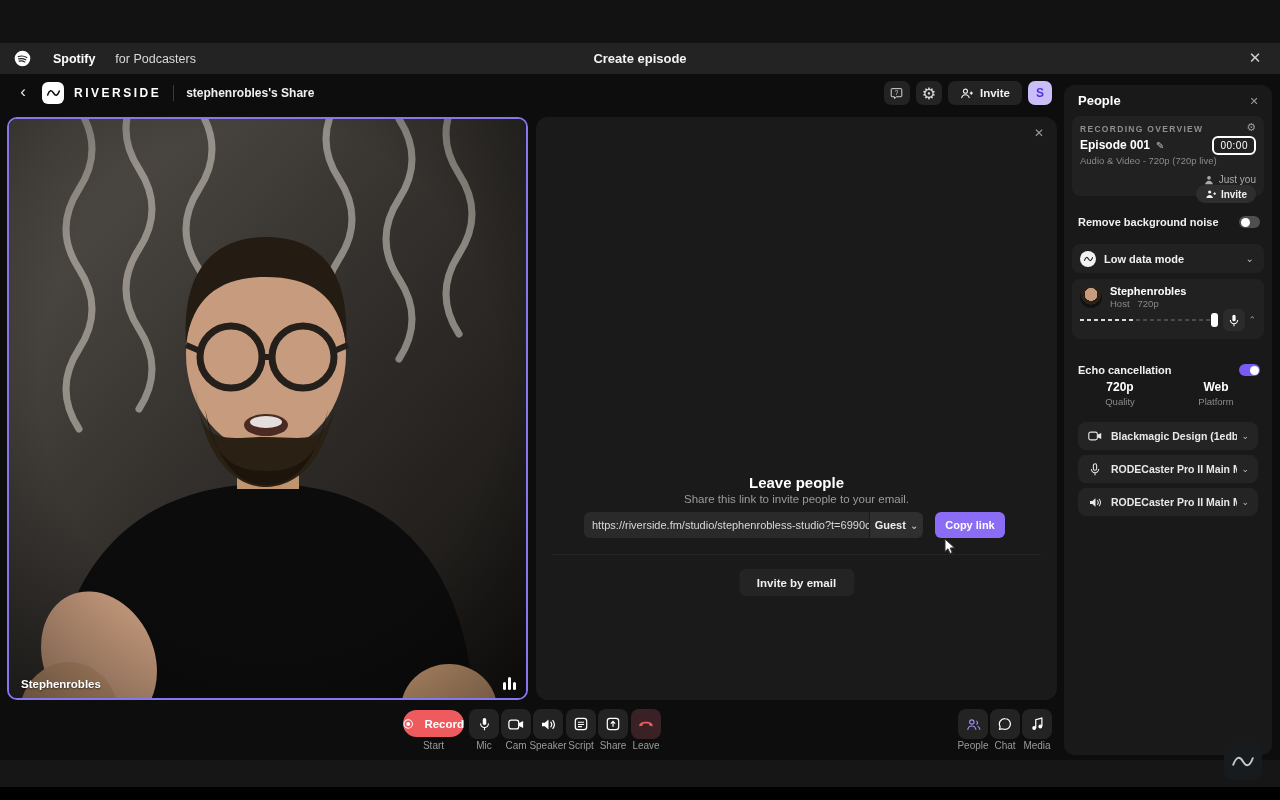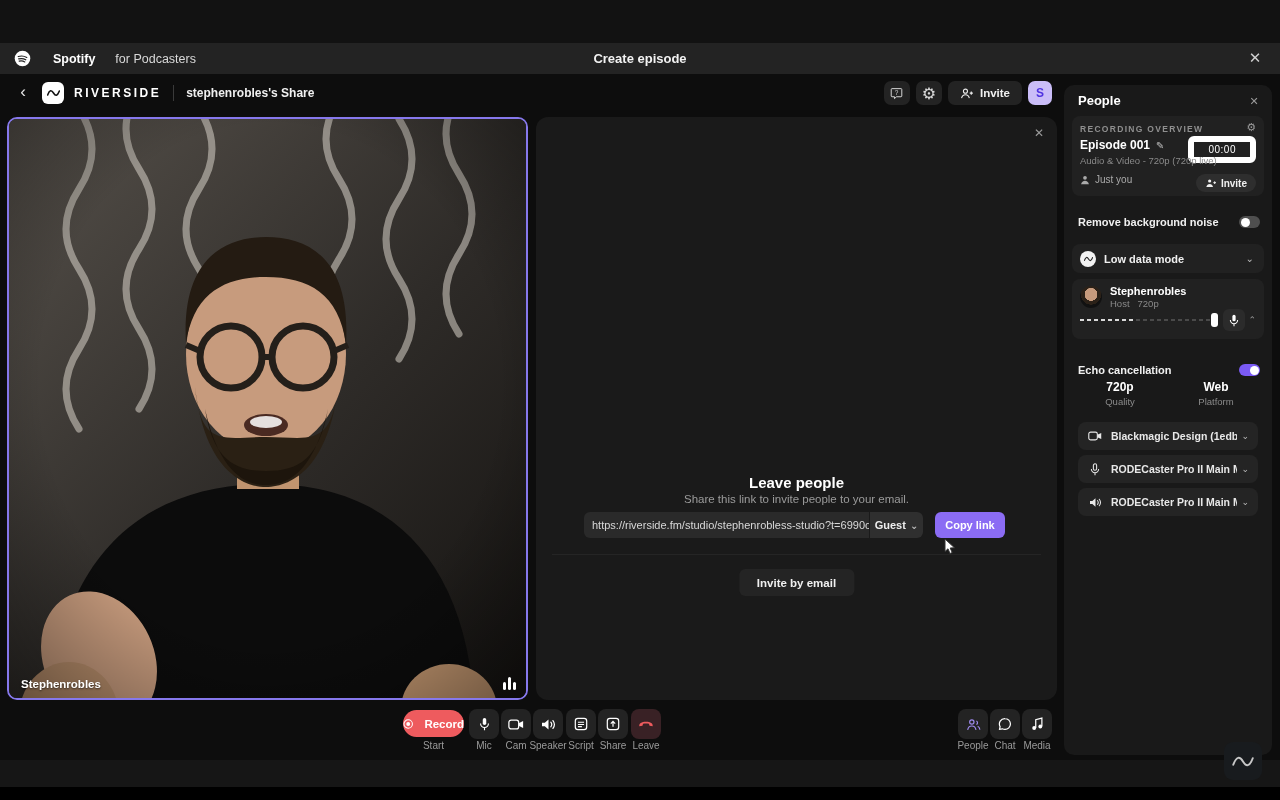--- a/index.html
+++ b/index.html
@@ -58,23 +58,23 @@
   
   .people-panel { position:absolute; left:1064px; top:85px; width:208px; height:670px; background:#191919; border-radius:10px; }
   .pp-header { position:absolute; left:14px; top:8px; color:#fff; font-size:13px; font-weight:700; }
   .pp-close { position:absolute; right:10px; top:8px; width:16px; height:16px; color:#9a9a9a; font-size:11px; line-height:16px; text-align:center; cursor:pointer; }
 
   .ov-card { position:absolute; left:8px; top:31px; width:192px; height:80px; background:#212121; border-radius:8px; }
   .ov-label { position:absolute; left:8px; top:8px; color:#8f8f8f; font-size:8.5px; font-weight:700; letter-spacing:1.3px; }
   .ov-gear { position:absolute; right:8px; top:5px; color:#9a9a9a; font-size:11px; cursor:pointer; }
   .ov-episode { position:absolute; left:8px; top:22px; color:#fff; font-size:12px; font-weight:700; display:flex; align-items:center; gap:6px; }
   .ov-pencil { color:#bdbdbd; font-size:10px; cursor:pointer; }
-  .ov-timer { position:absolute; right:8px; top:20px; border:6px solid #ffffff; border-radius:6px; color:#fff; font-size:10px; padding:2px 14px; letter-spacing:.5px; }
+  .ov-timer { position:absolute; right:8px; top:20px; border:2px solid #ffffff; border-radius:6px; color:#fff; font-size:10px; padding:2px 6px; letter-spacing:.5px; }
   .ov-format { position:absolute; left:8px; top:39px; color:#8a8a8a; font-size:9.5px; }
-  .ov-row { position:absolute; left:8px; right:8px; top:58px; display:flex; align-items:flex-start; }
+  .ov-row { position:absolute; left:8px; right:8px; top:58px; display:flex; align-items:flex-end;flex-direction:column; }
   .ov-justyou { color:#aaa; font-size:10px; display:flex; align-items:center; gap:5px; }
   .ov-invite { margin-left:auto; background:#2e2e2e; border-radius:11px; height:18px; display:flex; align-items:center; gap:4px; padding:0 9px; color:#f0f0f0; font-size:10px; font-weight:700; cursor:pointer; }
 
   .noise-row { position:absolute; left:14px; right:12px; top:131px; display:flex; align-items:center; }
   .noise-row .lbl { color:#f0f0f0; font-size:11px; font-weight:600; }
   .toggle { margin-left:auto; width:21px; height:12px; border-radius:7px; position:relative; cursor:pointer; }
   .toggle .knob { position:absolute; top:1.5px; width:9px; height:9px; background:#fff; border-radius:50%; }
   .toggle.off { background:#4f4f4f; } .toggle.off .knob { left:1.5px; }
   .toggle.on  { background:#7a5af5; } .toggle.on  .knob { right:1.5px; }
 

